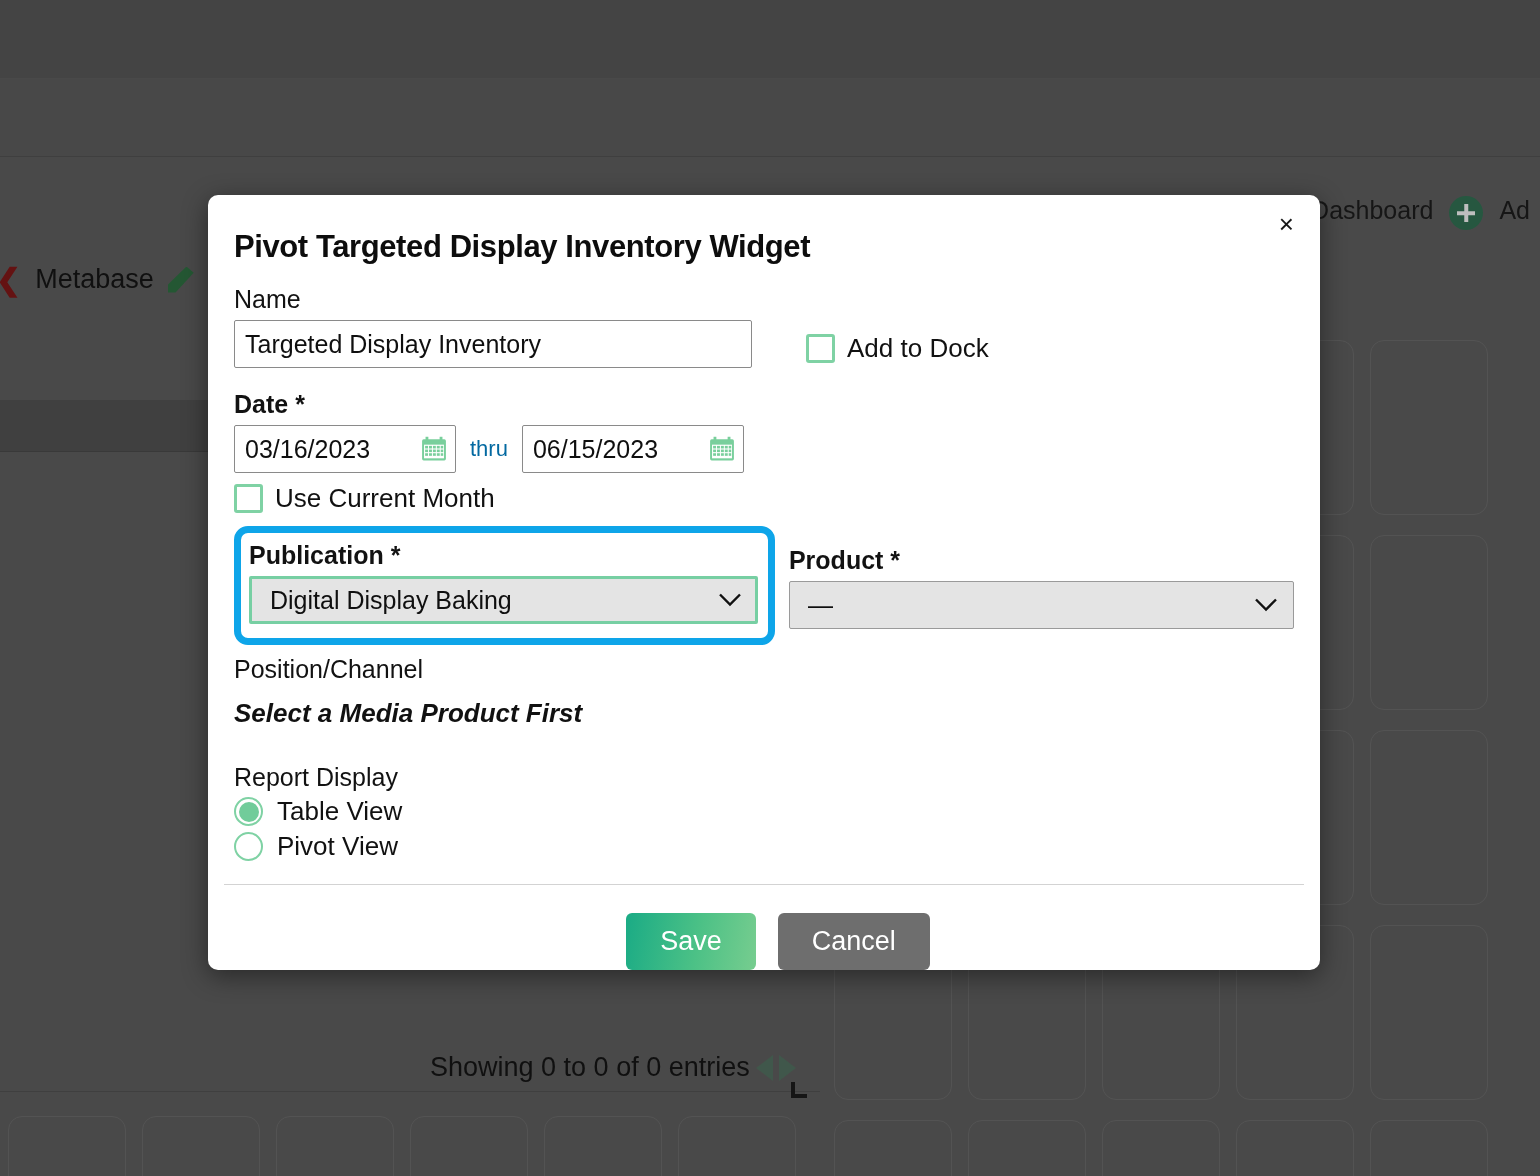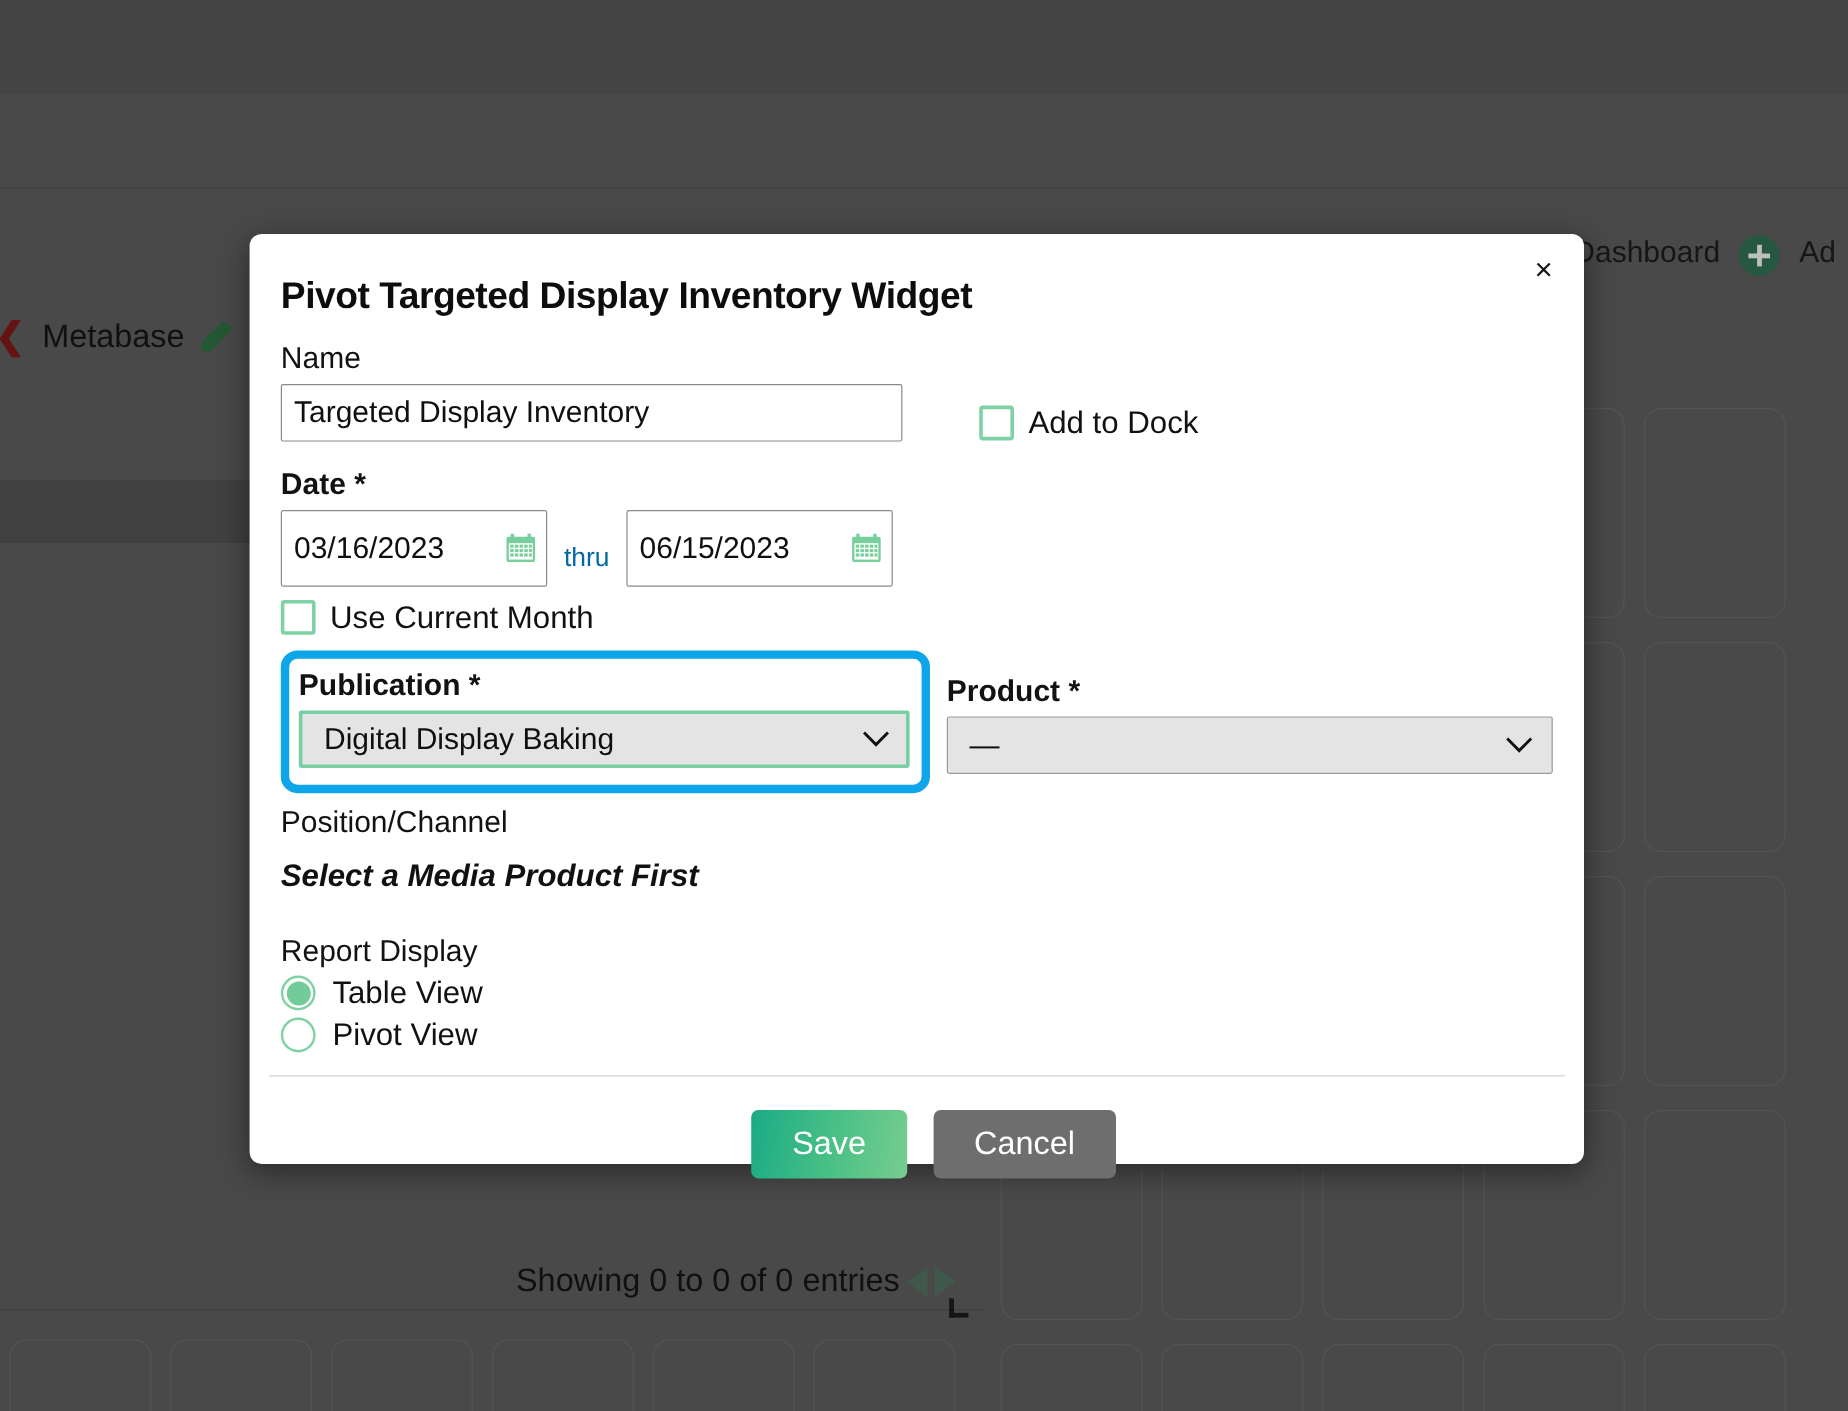--- a/index.html
+++ b/index.html
@@ -179,21 +179,21 @@
   }
 
   .field-label {
     font-size: 25px;
     color: #121212;
     margin-bottom: 6px;
     display: block;
   }
   .field-label.req { font-weight: bold; }
 
-  .row { display: flex; align-items: flex-end; }
+  .row { display: flex; align-items: center; }
 
   .text-input {
     width: 518px;
     height: 48px;
     border: 1px solid #8a8a8a;
     border-radius: 2px;
     font-size: 25px;
     color: #0f0f0f;
     padding: 0 10px;
     font-family: "Liberation Sans", sans-serif;
@@ -209,21 +209,21 @@
     width: 29px; height: 29px;
     border: 3px solid #7fd2a4;
     border-radius: 3px;
     background: #ffffff;
     flex: none;
   }
   .cb-text { font-size: 26px; color: #111; }
 
   .date-input-wrap {
     position: relative;
-    width: 222px; height: 64px;
+    width: 222px; height: 48px;
     border: 1px solid #8a8a8a;
     border-radius: 2px;
     background: #fff;
     display: flex; align-items: center;
   }
   .date-input-wrap input {
     border: none; outline: none;
     font-size: 25px; color: #0f0f0f;
     padding: 0 10px; width: 170px;
     font-family: "Liberation Sans", sans-serif;
@@ -403,21 +403,21 @@
 
   <button id="modal-close">×</button>
 
   <div class="modal-body">
 
     <h1 class="modal-title">Pivot Targeted Display Inventory Widget</h1>
 
     <label class="field-label">Name</label>
     <div class="row">
       <input class="text-input" type="text" value="Targeted Display Inventory" style="">
-      <div class="checkbox-wrap" style="margin-left:28px; margin-top:8px;padding-left:36px;">
+      <div class="checkbox-wrap" style="margin-left:18px; margin-top:8px;padding-left:36px;">
         <span class="cb-box"></span>
         <span class="cb-text">Add to Dock</span>
       </div>
     </div>
 
     <label class="field-label req" style="margin-top:22px;">Date *</label>
     <div class="row">
       <div class="date-input-wrap">
         <input type="text" value="03/16/2023" style="">
         <svg class="cal-icon" viewBox="0 0 24 23">

